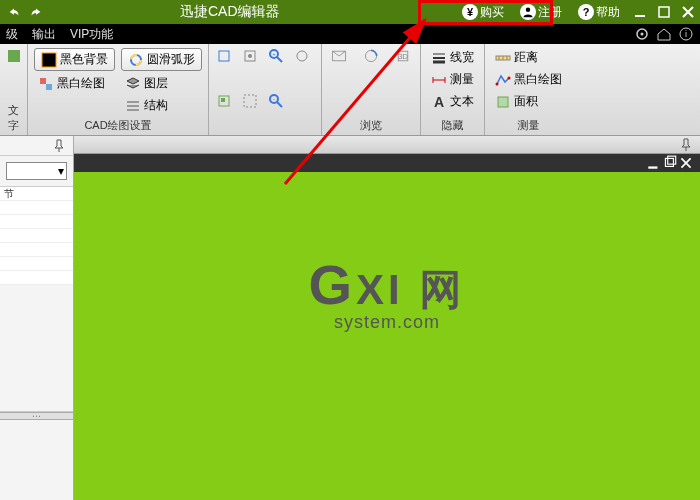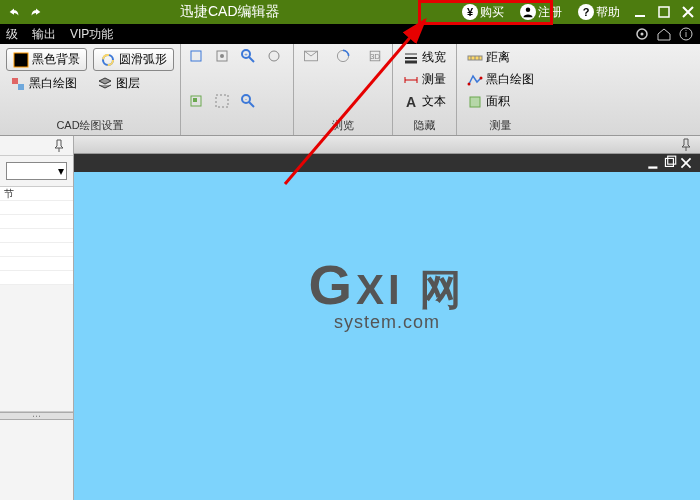--- a/index.html
+++ b/index.html
@@ -36,21 +36,21 @@
 .pin-bar { height: 20px; display: flex; justify-content: flex-end; align-items: center; padding-right: 6px; border-bottom: 1px solid #ccc; }
 .side-dropdown { margin: 6px; height: 18px; border: 1px solid #888; background: #fff; display: flex; align-items: center; justify-content: flex-end; padding-right: 2px; }
 .side-list { margin: 6px 0 0 0; background: #fff; border-top: 1px solid #ccc; }
 .side-item { height: 14px; border-bottom: 1px solid #eee; padding: 0 4px; font-size: 10px; color: #333; }
 .side-bottom { position: absolute; bottom: 80px; left: 0; right: 0; border-top: 1px solid #ccc; }
 .side-splitter { height: 8px; background: #e0e0e0; border-top: 1px solid #aaa; border-bottom: 1px solid #aaa; display: flex; justify-content: center; align-items: center; color: #666; font-size: 9px; }
 
 .canvas-wrap { flex: 1; display: flex; flex-direction: column; }
 .canvas-top { height: 18px; background: linear-gradient(#e8e8e8, #d0d0d0); border-bottom: 1px solid #999; display: flex; justify-content: flex-end; align-items: center; padding-right: 6px; }
 .canvas-inner { height: 18px; background: #313131; display: flex; justify-content: flex-end; align-items: center; padding-right: 6px; }
-.canvas { flex: 1; background: #7dd3fc; position: relative; }
+.canvas { flex: 1; background: #84cc16; position: relative; }
 .watermark { position: absolute; top: 80px; left: 50%; transform: translateX(-50%); text-align: center; color: #555; }
 .watermark .big { font-size: 42px; font-weight: bold; letter-spacing: 4px; }
 .watermark .big .g { font-size: 56px; }
 .watermark .sm { font-size: 18px; margin-top: -6px; letter-spacing: 1px; }
 
 .arrow-annotation { position: absolute; top: 14px; left: 275px; z-index: 99; pointer-events: none; }
 </style>
 </head>
 <body>
 
@@ -127,20 +127,32 @@
     <span class="win-btn">
         <svg viewBox="0 0 16 16">
           <circle cx="8" cy="8" r="6" fill="none" stroke="#ccc" stroke-width="1"></circle>
           <text x="8" y="11" text-anchor="middle" fill="#ccc" font-size="9">i</text>
         </svg>
       </span>
   </div>
 </div>
 
 <div class="ribbon">
+  <div class="ribbon-group" style="width:28px">
+    <div class="group-content">
+        <div class="btn-stack">
+      <span class="ico">
+            <svg viewBox="0 0 16 16">
+              <rect x="2" y="2" width="12" height="12" fill="#6aa84f"></rect>
+            </svg>
+          </span>
+    </div>
+      </div>
+    <div class="group-label">文字</div>
+  </div>
 
   <div class="ribbon-group">
     <div class="group-content">
       <div class="btn-stack">
         <div class="btn-h big">
           <span class="ico">
               <svg viewBox="0 0 16 16">
                 <rect x="1" y="1" width="14" height="14" fill="#000" stroke="#f90"></rect>
               </svg>
             </span>
@@ -166,20 +178,30 @@
             </span>
           <span>圆滑弧形</span>
         </div>
         <div class="btn-h">
           <span class="ico">
               <svg viewBox="0 0 16 16">
                 <path d="M2 5 L8 2 L14 5 L8 8 Z M2 9 L8 12 L14 9" fill="#999" stroke="#333"></path>
               </svg>
             </span>
           <span>图层</span>
+        </div>
+        <div class="btn-h">
+          <span class="ico">
+              <svg viewBox="0 0 16 16">
+                <line x1="2" y1="4" x2="14" y2="4" stroke="#555"></line>
+                <line x1="2" y1="8" x2="14" y2="8" stroke="#555"></line>
+                <line x1="2" y1="12" x2="14" y2="12" stroke="#555"></line>
+              </svg>
+            </span>
+          <span>结构</span>
         </div>
       </div>
     </div>
     <div class="group-label">CAD绘图设置</div>
   </div>
 
   <div class="ribbon-group">
     <div class="group-content">
       <div class="small-grid">
         <span class="ico">

